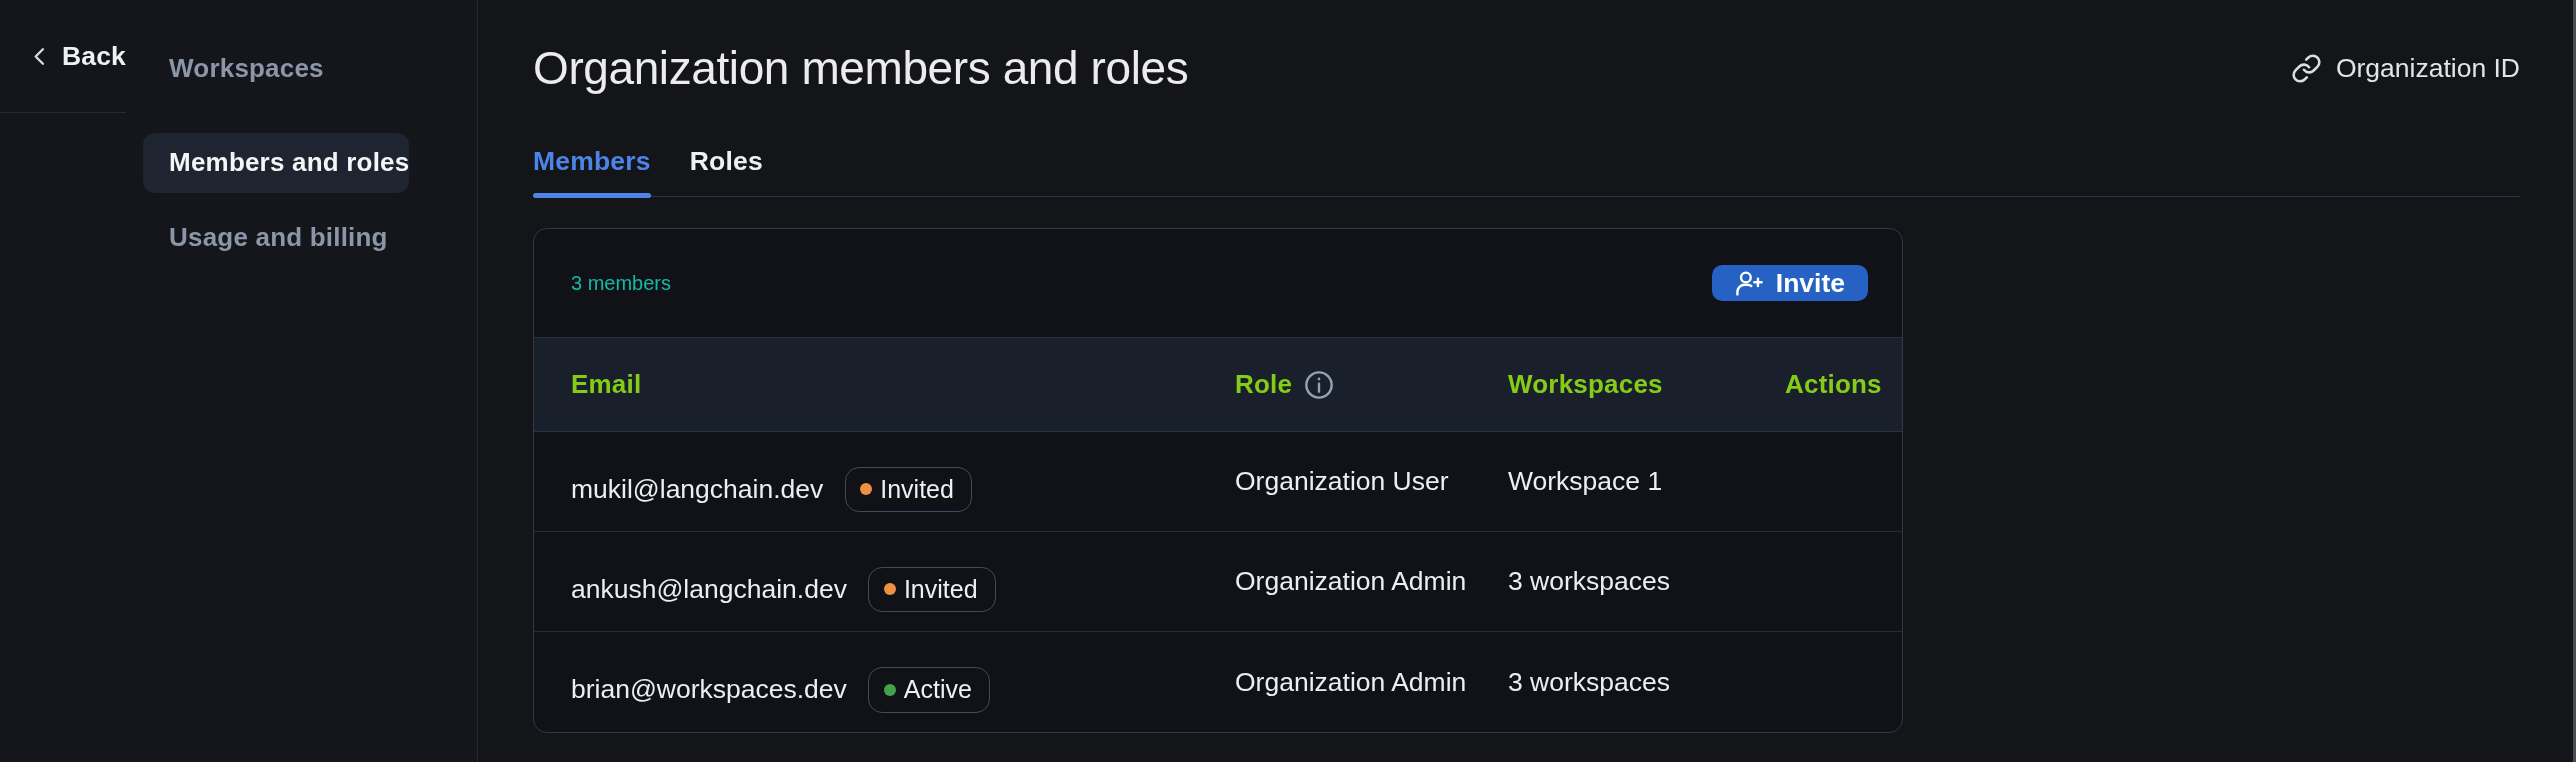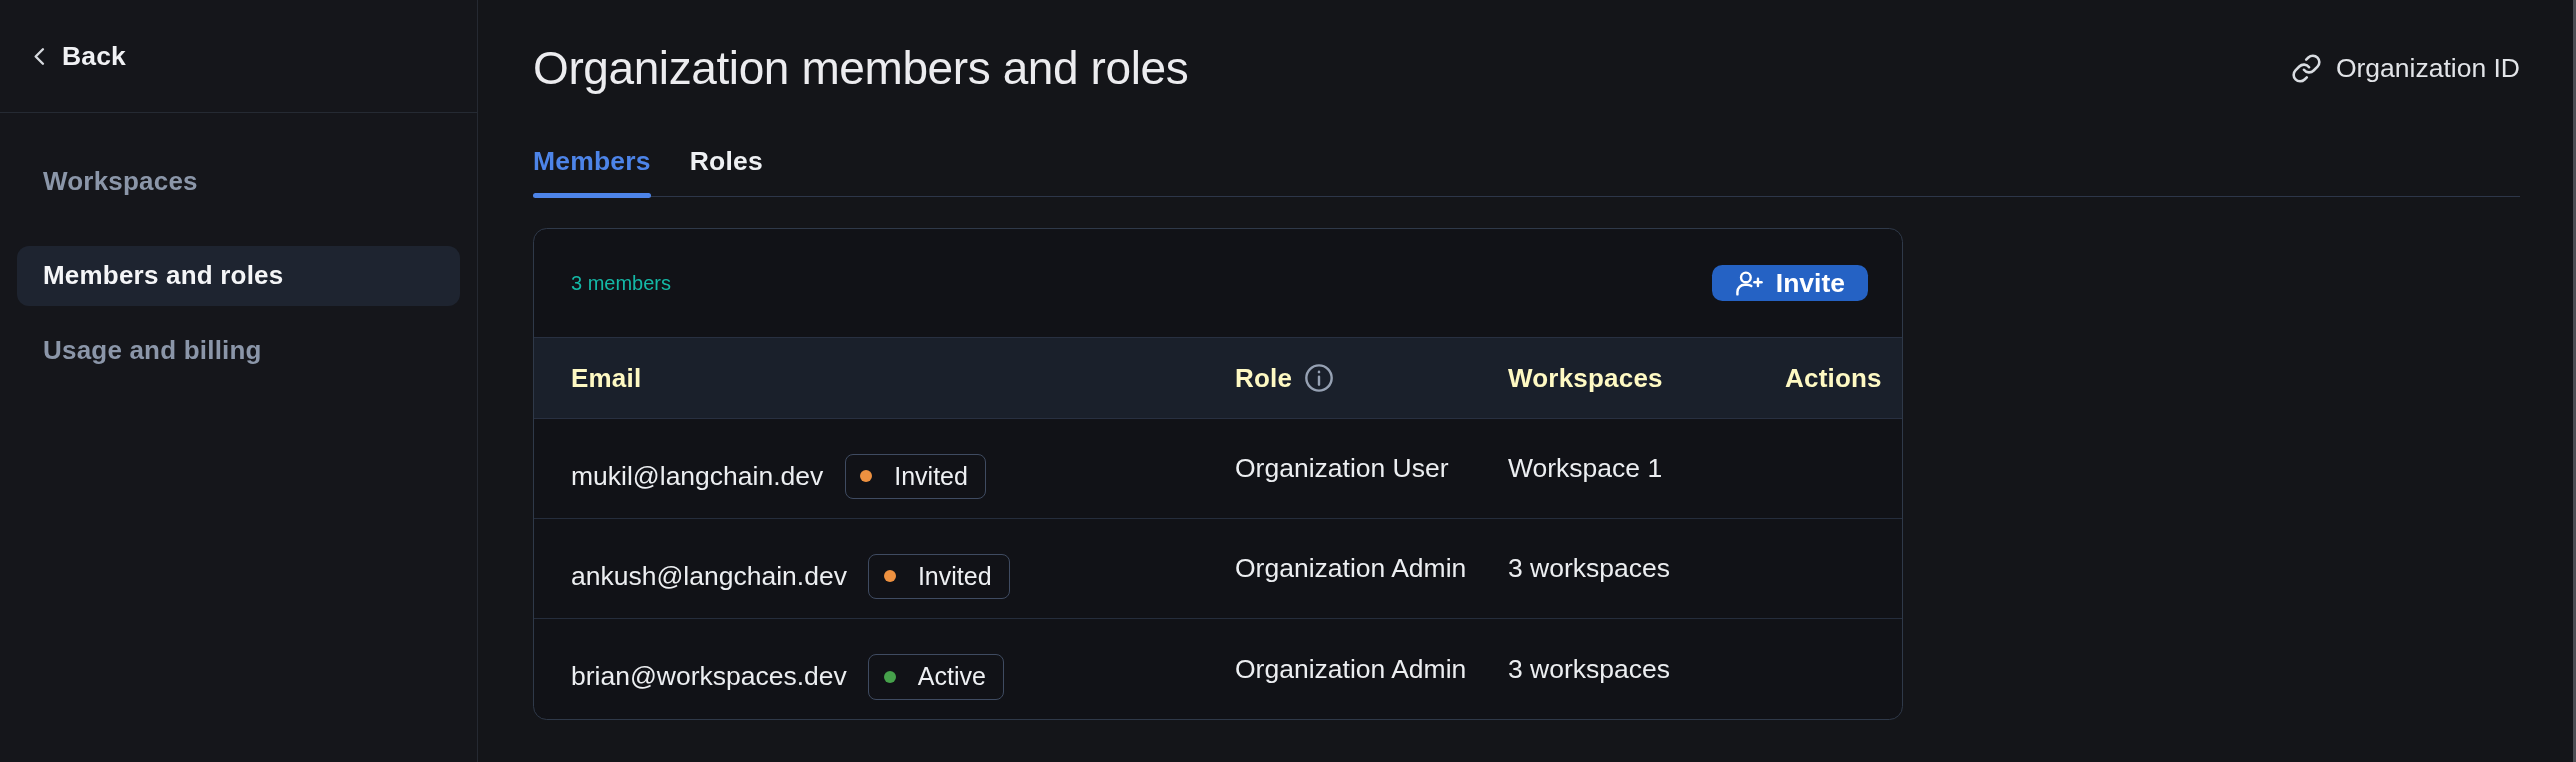--- a/index.html
+++ b/index.html
@@ -11,21 +11,21 @@
     overflow: hidden;
   }
   .app { display: flex; width: 2576px; height: 762px; position: relative; }
 
   
   .sidebar {
     width: 478px; height: 100%;
     background: #15161b;
     border-right: 1.7px solid #252932;
     flex-shrink: 0;
-    display: flex; flex-direction: column;
+    display: flex; flex-direction: row;
   }
   .back-row {
     height: 113px;
     display: flex; align-items: center;
     padding-left: 26px;
     border-bottom: 1.7px solid #252a33;
     cursor: pointer;
   }
   .back-row svg { width: 29px; height: 29px; stroke: #d6d9de; }
   .back-label { font-size: 26.5px; font-weight: 700; color: #f0f1f4; margin-left: 6.9px; letter-spacing: 0.2px; }
@@ -98,39 +98,39 @@
   }
   .invite-btn svg { width: 29px; height: 29px; stroke: #ffffff; }
 
   .thead, .trow {
     display: grid;
     grid-template-columns: 664px 273px 277px 1fr;
     padding: 0 35px 0 37px;
     align-items: center;
   }
   .thead {
-    height: 82px;
+    height: 95px;
     background: #1a202b;
     border-top: 0.9px solid #283041;
     border-bottom: 0.9px solid #283041;
-    color: #fef9c3; font-size: 26px; font-weight: 700;
+    color: #84cc16; font-size: 26px; font-weight: 700;
     letter-spacing: 0.2px;
   }
   .th { display: flex; align-items: center; gap: 11px; }
   .th.right, .cell.right { justify-content: flex-end; text-align: right; }
   .info-icon { width: 32px; height: 32px; cursor: pointer; flex-shrink: 0; }
   .info-icon circle { stroke: #96a1b3; fill: none; }
   .info-icon path { stroke: #96a1b3; }
 
   .trow { height: 100px; border-bottom: 0.9px solid #252d3c; font-size: 26.5px; color: #eceef1; }
   .trow:last-child { border-bottom: none; }
   .email-cell { display: flex; align-items: center; gap: 21.4px; margin-top: 16px; }
   .badge {
-    display: inline-flex; align-items: center; gap: 22px;
-    border: 1.7px solid #3f4b61; border-radius: 8px;
+    display: inline-flex; align-items: center; gap: 8px;
+    border: 1.7px solid #3f4b61; border-radius: 14px;
     padding: 6.9px 17px 7.7px 14.6px;
     font-size: 25px; color: #eef0f3;
   }
   .dot { width: 12px; height: 12px; border-radius: 50%; flex-shrink: 0; }
 
   
   .scrollbar {
     position: absolute; right: 0; top: 0;
     width: 3.4px; height: 762px;
     background: #4c4d53;

